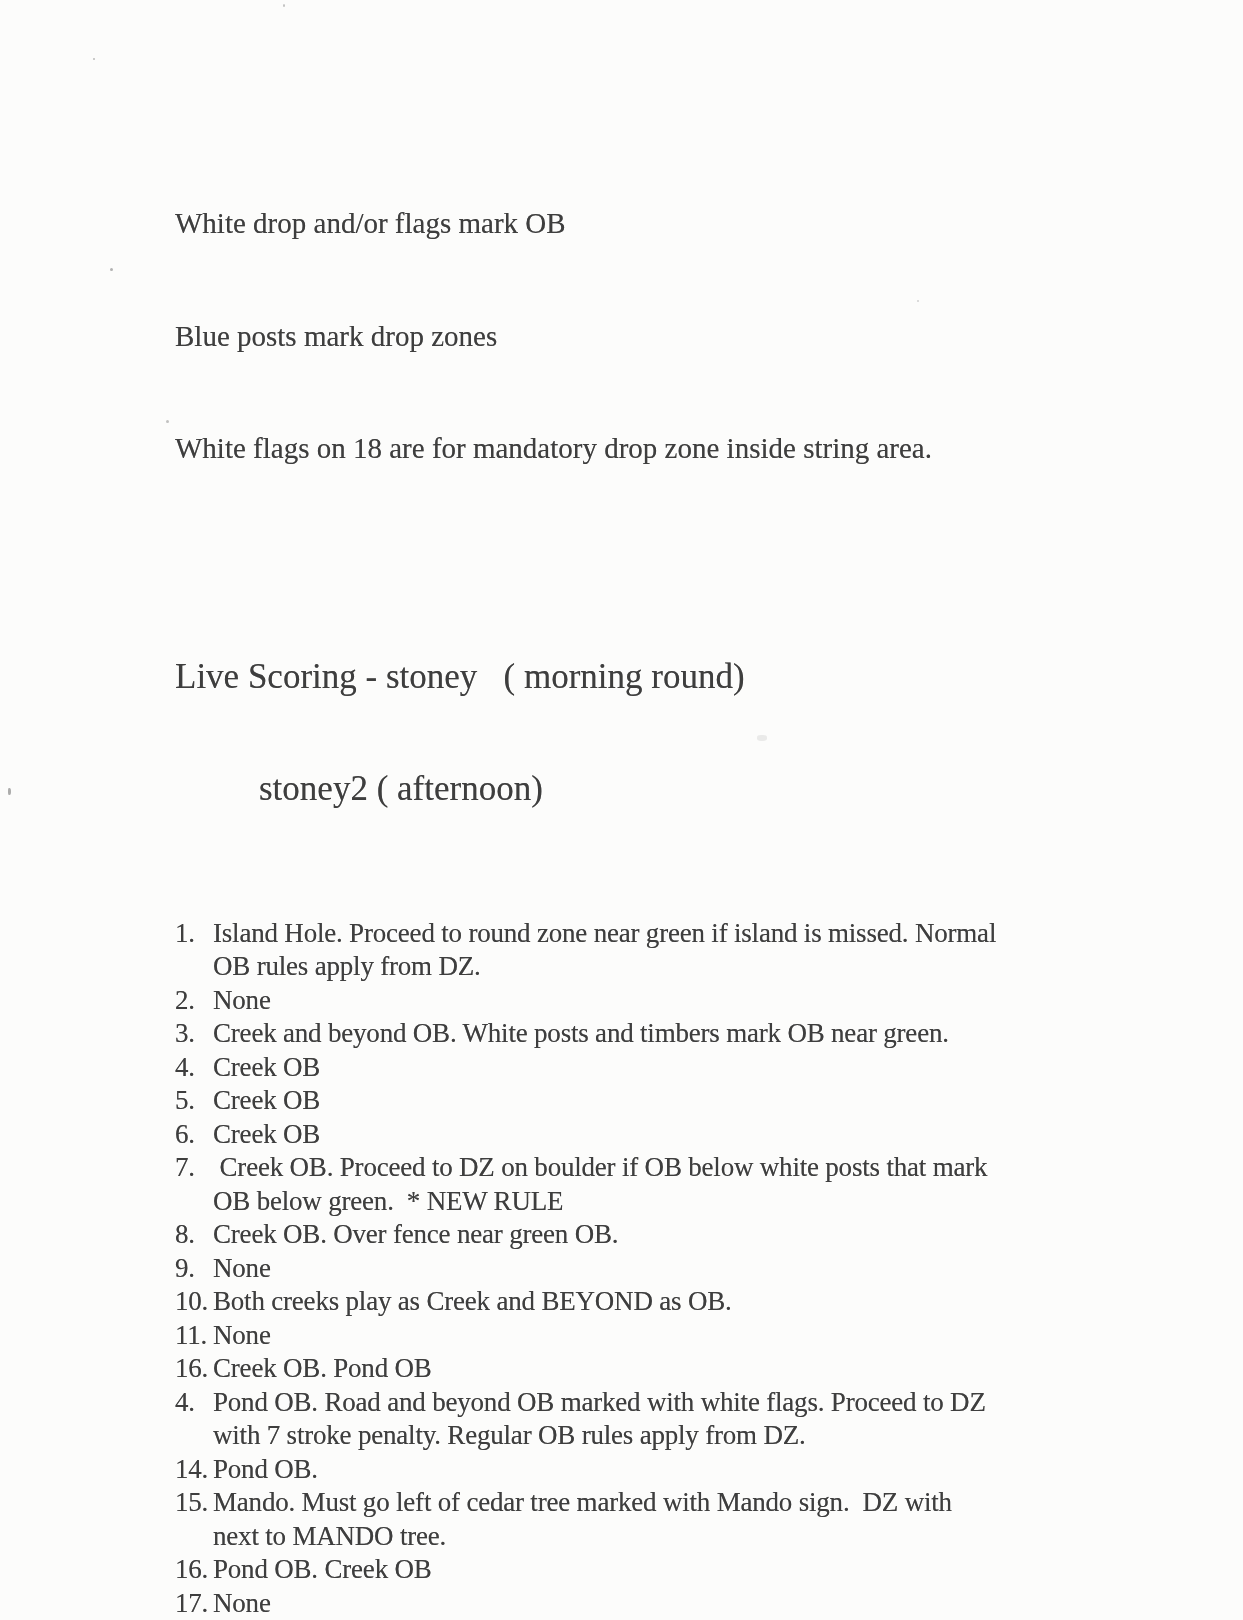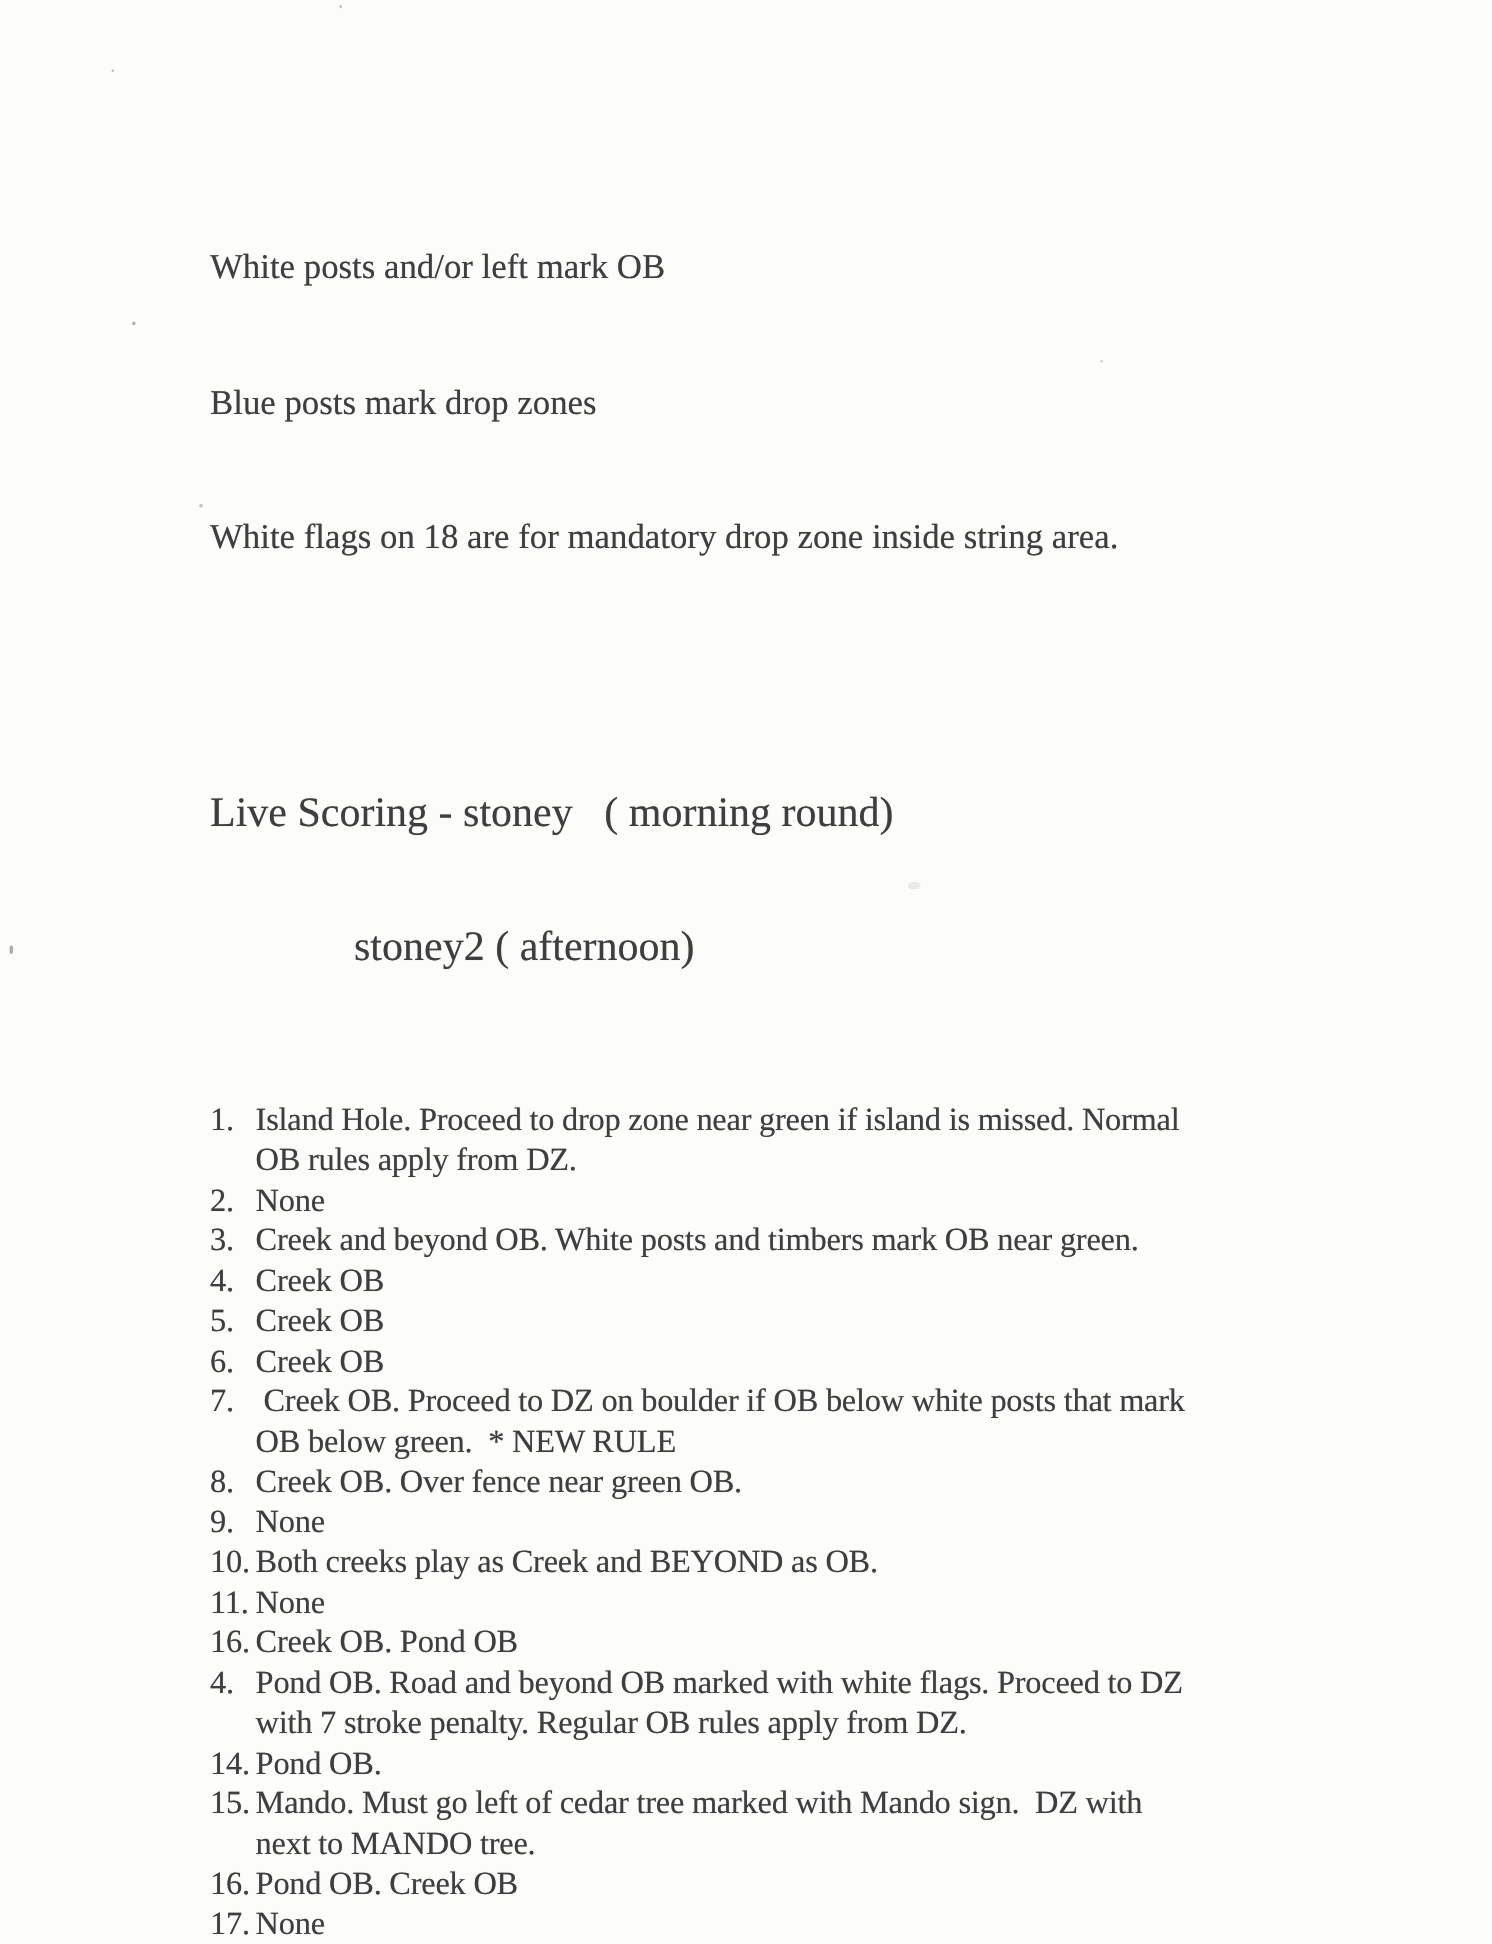--- a/index.html
+++ b/index.html
@@ -16,21 +16,21 @@
     text-shadow: 0 0 0.6px rgba(80,80,80,0.65);
   }
   .content {
     position: absolute;
     left: 175px;
     top: 130px;
     width: 1020px;
   }
   .header-block { font-size: 29px; line-height: 37.5px; white-space: pre-wrap; }
   .scoring-block { margin-top: 40px; font-size: 35px; line-height: 37.5px; white-space: pre-wrap; }
-  .scoring-line2 { margin-left: 120px; }
+  .scoring-line2 { margin-left: 84px; }
   .rules-list { margin-top: 34px; font-size: 27px; line-height: 33.5px; letter-spacing: -0.2px; }
   .rule { display: flex; align-items: flex-start; }
   .rule-num { flex: 0 0 38px; width: 38px; }
   .rule-text { white-space: pre; }
   .speck { position: absolute; background: #6a6a6a; border-radius: 50%; }
 </style>
 </head>
 <body>
 
 <div class="page">
@@ -39,34 +39,34 @@
   <div class="speck" style="left:283px; top:4px;   width:2px; height:3px; opacity:.4;"></div>
   <div class="speck" style="left:110px; top:268px; width:3px; height:3px; opacity:.5;"></div>
   <div class="speck" style="left:8px;   top:788px; width:3px; height:7px; opacity:.55; border-radius:40% 60% 60% 40%;"></div>
   <div class="speck" style="left:757px; top:735px; width:10px; height:6px; opacity:.12; border-radius:40%;"></div>
   <div class="speck" style="left:166px; top:420px; width:3px; height:3px; opacity:.4;"></div>
   <div class="speck" style="left:917px; top:300px; width:2px; height:2px; opacity:.3;"></div>
 
   <div class="content">
 
     <div class="header-block">
-      <div>White posts and/or left mark OB</div>
+      <div>White drop and/or flags mark OB</div>
       <div>Blue posts mark drop zones</div>
       <div>White flags on 18 are for mandatory drop zone inside string area.</div>
     </div>
 
     <div class="scoring-block">
       <div>Live Scoring - stoney   ( morning round)</div>
       <div class="scoring-line2">stoney2 ( afternoon)</div>
     </div>
 
     <div class="rules-list">
         <div class="rule">
           <span class="rule-num">1.</span>
-          <span class="rule-text">Island Hole. Proceed to drop zone near green if island is missed. Normal
+          <span class="rule-text">Island Hole. Proceed to round zone near green if island is missed. Normal
 OB rules apply from DZ.</span>
         </div>
         <div class="rule">
           <span class="rule-num">2.</span>
           <span class="rule-text">None</span>
         </div>
         <div class="rule">
           <span class="rule-num">3.</span>
           <span class="rule-text">Creek and beyond OB. White posts and timbers mark OB near green.</span>
         </div>

